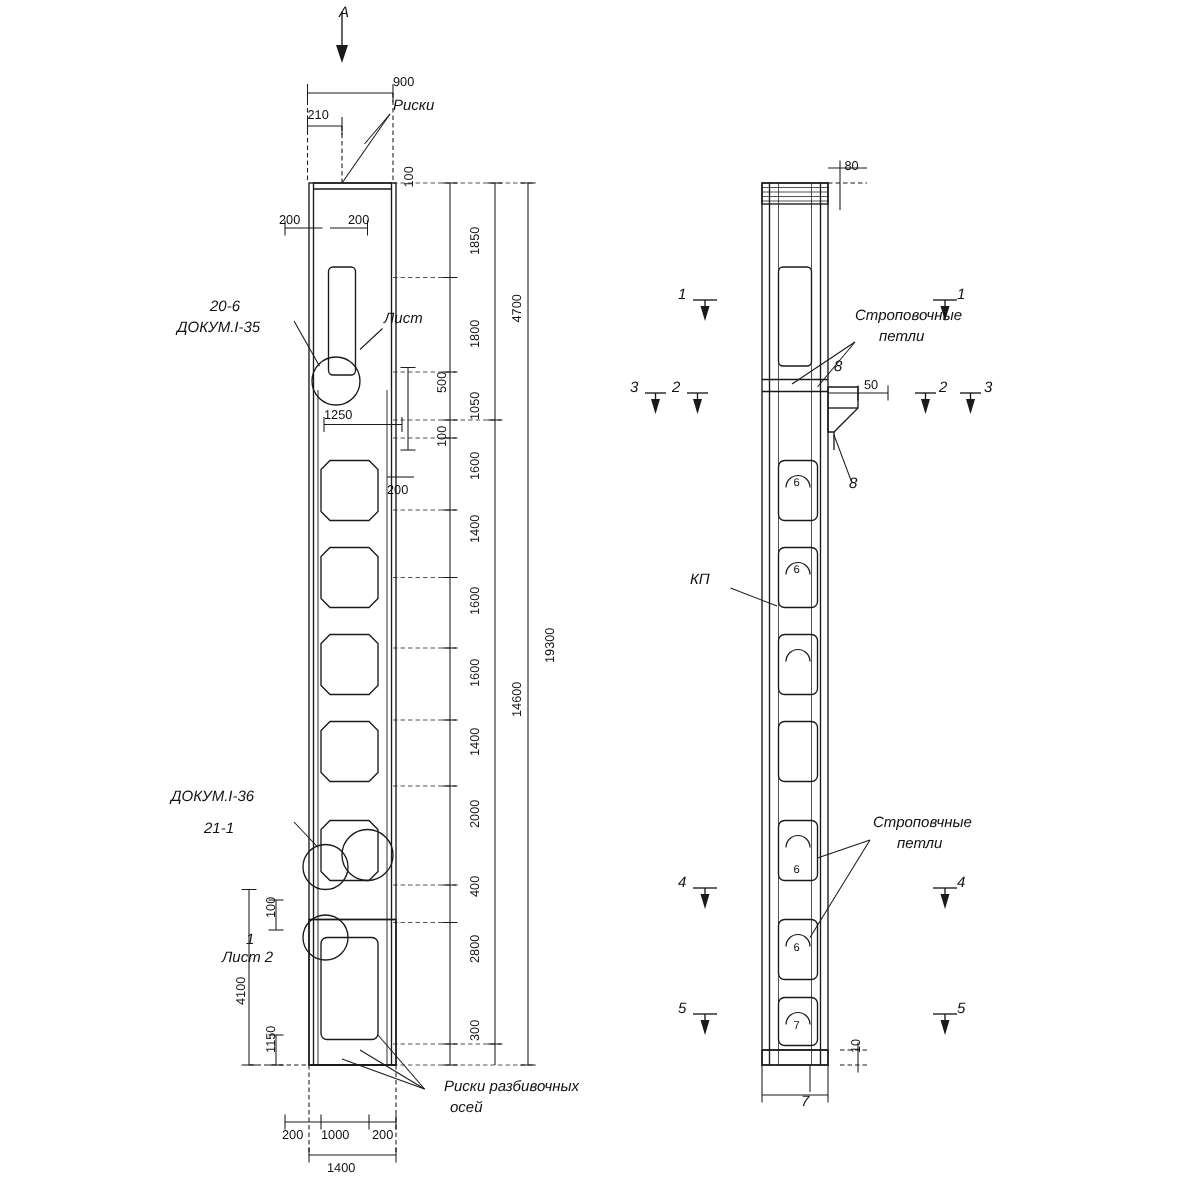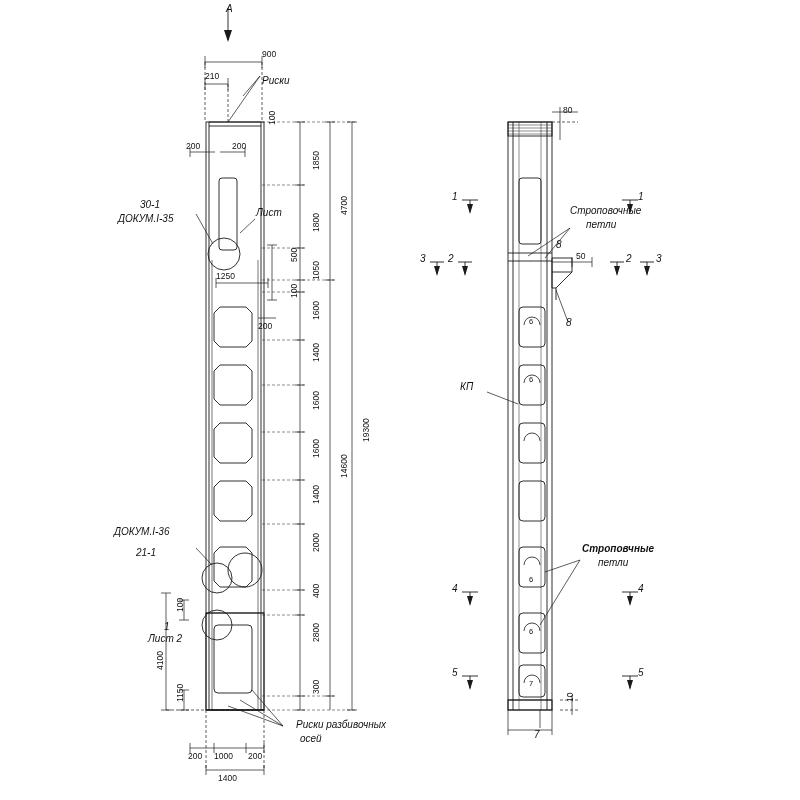--- a/index.html
+++ b/index.html
@@ -332,21 +332,21 @@
         <line x1="487" y1="392" x2="518" y2="404"></line>
         <line x1="556" y1="290" x2="568" y2="322"></line>
         <line x1="540" y1="710" x2="540" y2="728"></line>
       </g>
 
     </g>
   </svg>
 
   <div class="lbl dim" style="left:215px; top:50px;padding-left:47px;">900</div>
   <div class="lbl dim" style="left:205px; top:72px;">210</div>
-  <div class="lbl note" style="left:262px; top:76px;">Риски</div>
+  <div class="lbl note" style="left:262px; top:66px;">Риски</div>
   <div class="lbl dim" style="left:186px; top:142px;">200</div>
   <div class="lbl dim" style="left:232px; top:142px;">200</div>
   <div class="lbl dimv" style="left:268px; top:125px;">100</div>
 
   <div class="lbl dimv" style="left:312px; top:170px;">1850</div>
   <div class="lbl dimv" style="left:312px; top:232px;">1800</div>
   <div class="lbl dimv" style="left:312px; top:280px;">1050</div>
   <div class="lbl dimv" style="left:290px; top:262px;">500</div>
   <div class="lbl dimv" style="left:290px; top:298px;">100</div>
   <div class="lbl dimv" style="left:312px; top:320px;">1600</div>
@@ -359,21 +359,21 @@
   <div class="lbl dimv" style="left:312px; top:642px;">2800</div>
   <div class="lbl dimv" style="left:312px; top:694px;">300</div>
 
   <div class="lbl dimv" style="left:340px; top:215px;">4700</div>
   <div class="lbl dimv" style="left:340px; top:478px;">14600</div>
   <div class="lbl dimv" style="left:362px; top:442px;">19300</div>
 
   <div class="lbl dim" style="left:216px; top:272px;">1250</div>
   <div class="lbl dim" style="left:258px; top:322px;">200</div>
 
-  <div class="lbl note" style="left:140px; top:200px;">30-1</div>
+  <div class="lbl note" style="left:140px; top:200px;">20-6</div>
   <div class="lbl note" style="left:118px; top:214px;">ДОКУМ.I-35</div>
   <div class="lbl note" style="left:256px; top:208px;">Лист</div>
 
   <div class="lbl note" style="left:136px; top:530px;margin-top:18px;">21-1</div>
   <div class="lbl note" style="left:114px; top:527px;">ДОКУМ.I-36</div>
 
   <div class="lbl mark" style="left:164px; top:622px;">1</div>
   <div class="lbl note" style="left:148px; top:634px;">Лист 2</div>
 
   <div class="lbl note" style="left:296px; top:720px;">Риски  разбивочных</div>
@@ -389,21 +389,21 @@
   <div class="lbl dimv" style="left:176px; top:612px;">100</div>
 
   <div class="lbl mark" style="left:226px; top:4px;">A</div>
 
   <div class="lbl dim" style="left:563px; top:106px;">80</div>
   <div class="lbl dim" style="left:576px; top:252px;">50</div>
   <div class="lbl dimv" style="left:566px; top:702px;">10</div>
 
   <div class="lbl note" style="left:570px; top:206px;">Строповочные</div>
   <div class="lbl note" style="left:586px; top:220px;">петли</div>
-  <div class="lbl note" style="left:582px; top:544px;font-weight:bold;">Строповчные</div>
+  <div class="lbl note" style="left:582px; top:544px;">Строповчные</div>
   <div class="lbl note" style="left:598px; top:558px;">петли</div>
   <div class="lbl note" style="left:460px; top:382px;">КП</div>
 
   <div class="lbl mark" style="left:452px; top:192px;">1</div>
   <div class="lbl mark" style="left:420px; top:254px;">3</div>
   <div class="lbl mark" style="left:448px; top:254px;">2</div>
   <div class="lbl mark" style="left:452px; top:584px;">4</div>
   <div class="lbl mark" style="left:452px; top:668px;">5</div>
 
   <div class="lbl mark" style="left:638px; top:192px;">1</div>

